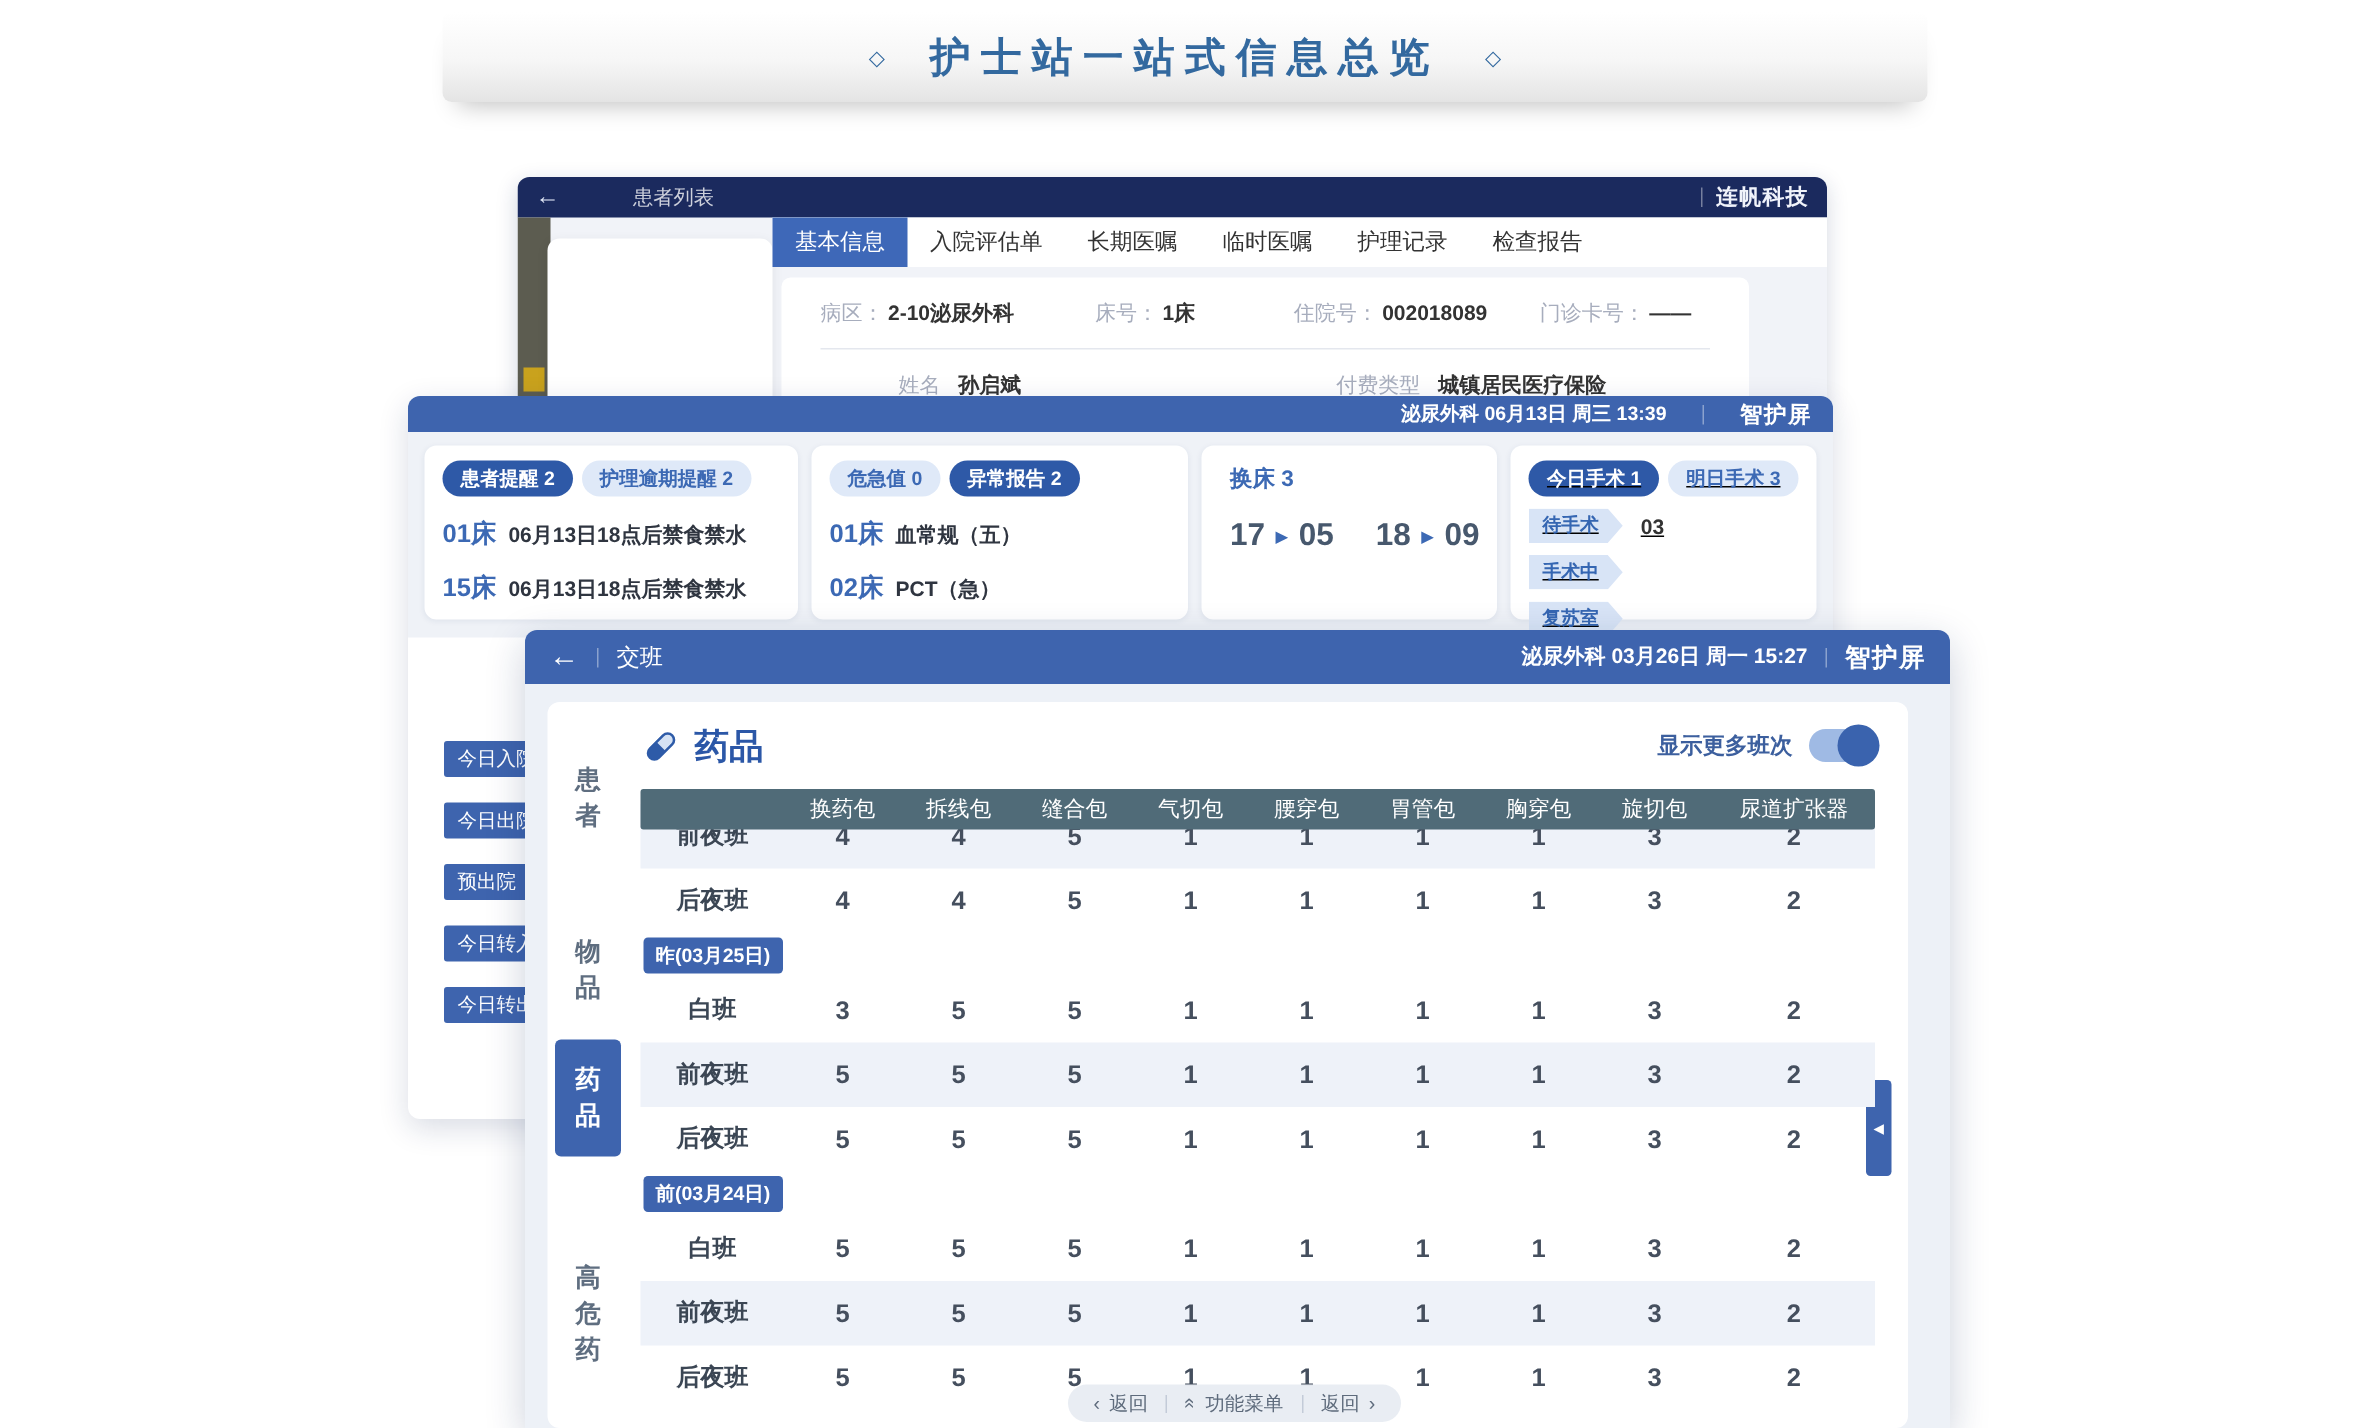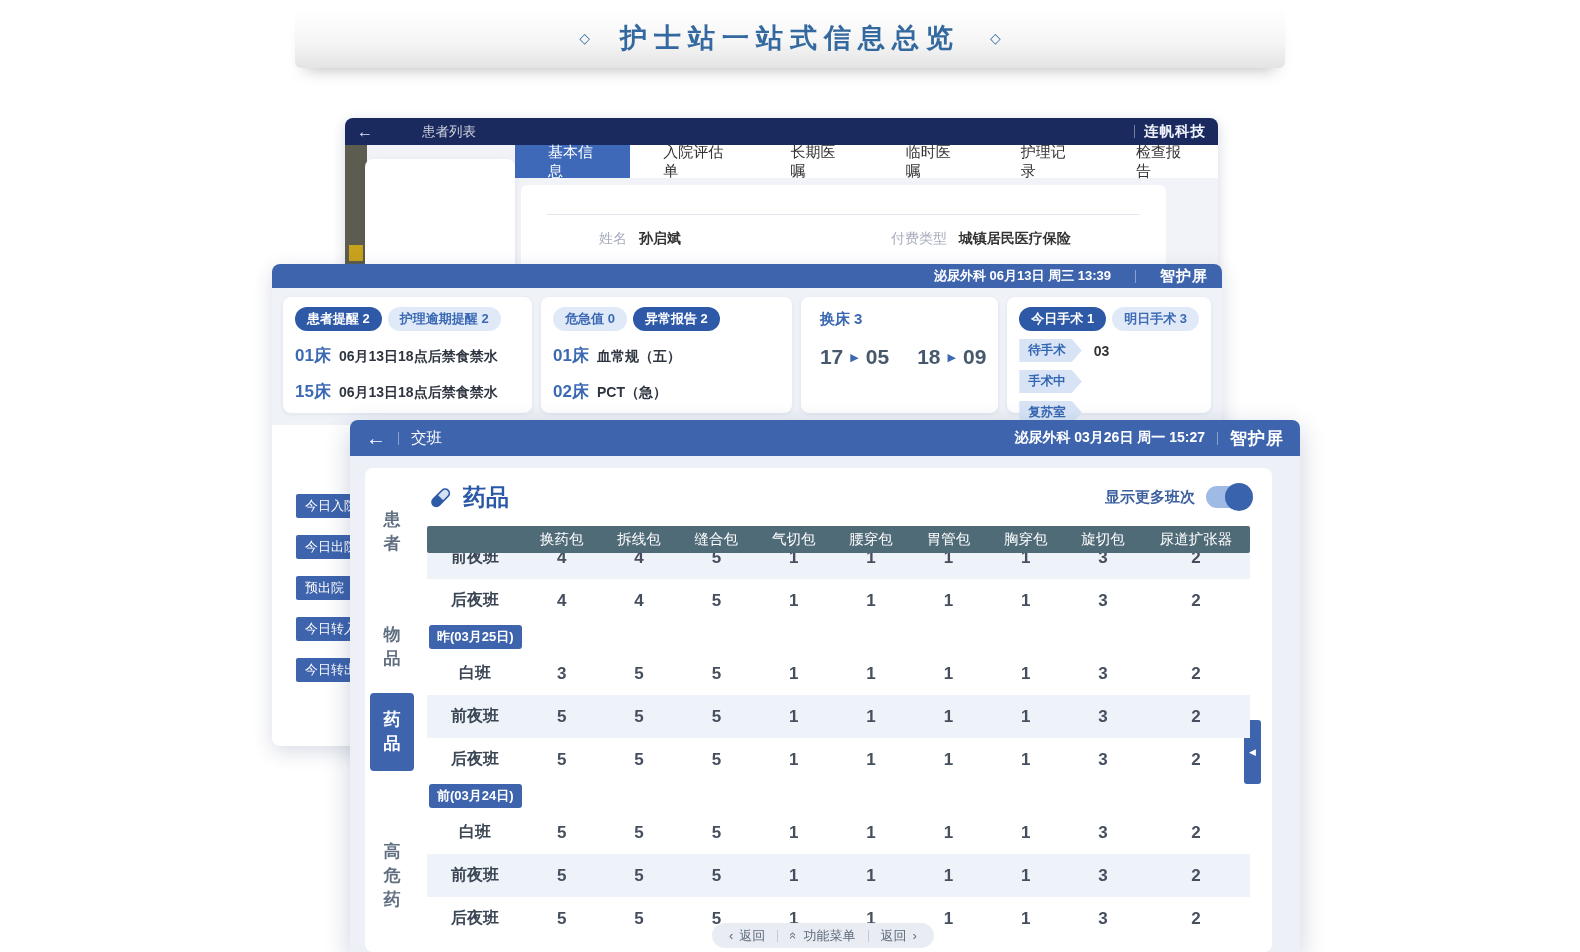--- a/index.html
+++ b/index.html
@@ -29,21 +29,21 @@
   .back-head .ttl { font-size:13.5px; color:rgba(255,255,255,.78); margin-left:40px; }
   .back-head .dt { font-size:12.5px; color:#84cc16;margin-top:44px; }
   .back-head .brand { font-size:14.5px; font-weight:bold; color:#f0f3fb; letter-spacing:1px; }
   .back-body { position:relative; height:125px; }
   .side-strip { position:absolute; left:0; top:0; width:22px; height:100%; background:#5c5c50; }
   .strip-mark { position:absolute; left:4px; top:100px; width:14px; height:16px; background:#c9a21d; }
   .list-panel { position:absolute; left:20px; top:14px; width:150px; height:130px;
                 background:#fff; border-radius:8px; box-shadow:0 2px 8px rgba(0,0,0,.07); }
   .detail { position:absolute; left:170px; top:0; right:0; height:100%; }
   .tabs { display:flex; background:#fff; height:33px; align-items:stretch; }
-  .tab { font-size:15px; color:#333; padding:0 33px; display:flex; align-items:center; cursor:default; }
+  .tab { font-size:15px; color:#333; padding:0 15px; display:flex; align-items:center; cursor:default; }
   .tab.active { background:#3e68b8; color:#fff; }
   .patient-card { position:absolute; left:6px; top:40px; right:52px; height:120px;
                   background:#fff; border-radius:6px; padding:15px 26px 0; }
   .p-row { display:flex; font-size:14px; align-items:baseline; }
   .p-field { display:flex; align-items:baseline; }
   .p-field .pl { color:#a7adbd; }
   .p-field .pv { color:#333; font-weight:bold; margin-left:3px; }
   .p-f0{flex:1.45;} .p-f1{flex:1.05;} .p-f2{flex:1.3;} .p-f3{flex:.9;}
   .p-div { height:1px; background:#e4e7ee; margin:14px 0 15px; }
   .p-row2 { display:flex; font-size:14px; }
@@ -53,21 +53,21 @@
   
   .mid-win { position:absolute; left:272px; top:264px; width:950px; height:482px;
              background:#fff; border-radius:8px; box-shadow:0 6px 20px rgba(20,40,90,.16); overflow:hidden; }
   .mid-head { height:24px; background:#3e64ae; display:flex; align-items:center;
               justify-content:flex-end; padding:0 14px; gap:24px; color:#fff; }
   .mid-head .dt { font-size:13px; font-weight:bold; }
   .mid-head .brand { font-size:15px; font-weight:bold; letter-spacing:1px; }
   .cards-zone { background:#eff2f7; padding:9px 11px 12px; display:flex; gap:9px; }
   .card { background:#fff; border-radius:8px; box-shadow:0 1px 4px rgba(30,50,100,.08);
           padding:10px 12px; height:116px; }
-  .c1{width:270px;} .c2{width:272px;} .c3{width:202px;} .c4{flex:1;}
+  .c1{width:270px;} .c2{width:272px;} .c3{width:202px;} .c4{flex:1;text-decoration:underline;}
   .pills { display:flex; gap:6px; align-items:center; }
   .pill { font-size:13px; font-weight:bold; color:#3c69b4; background:#dfe9f8;
           border-radius:12px; padding:3px 12px; white-space:nowrap; }
   .pill.active { background:#2e59a7; color:#fff; }
   .item { display:flex; align-items:baseline; gap:8px; margin-top:13px; }
   .item .bed { font-size:17px; font-weight:bold; color:#3c69b4; }
   .item .txt { font-size:14px; color:#2f3540; font-weight:bold; }
   .c3 .bc-title { font-size:15px; font-weight:bold; color:#3c69b4; margin:3px 0 16px 7px; }
   .pairs { display:flex; gap:28px; margin-left:7px; }
   .pair { display:flex; align-items:center; gap:7px; font-size:21px; font-weight:bold; color:#47586d; }
@@ -158,20 +158,38 @@
       <div class="detail">
         <nav class="tabs" id="backTabs">
             <div class="tab active">基本信息</div>
             <div class="tab">入院评估单</div>
             <div class="tab">长期医嘱</div>
             <div class="tab">临时医嘱</div>
             <div class="tab">护理记录</div>
             <div class="tab">检查报告</div>
           </nav>
         <div class="patient-card">
+          <div class="p-row" id="pFields">
+              <span class="p-field p-f0">
+                <span class="pl">病区：</span>
+                <span class="pv">2-10泌尿外科</span>
+              </span>
+              <span class="p-field p-f1">
+                <span class="pl">床号：</span>
+                <span class="pv">1床</span>
+              </span>
+              <span class="p-field p-f2">
+                <span class="pl">住院号：</span>
+                <span class="pv">002018089</span>
+              </span>
+              <span class="p-field p-f3">
+                <span class="pl">门诊卡号：</span>
+                <span class="pv">——</span>
+              </span>
+            </div>
           <div class="p-div"></div>
           <div class="p-row2">
             <span class="g-name">
               <span class="g-lab">姓名</span>
               <span class="g-val">孙启斌</span>
             </span>
             <span class="g-pay">
               <span class="g-lab">付费类型</span>
               <span class="g-val">城镇居民医疗保险</span>
             </span>

